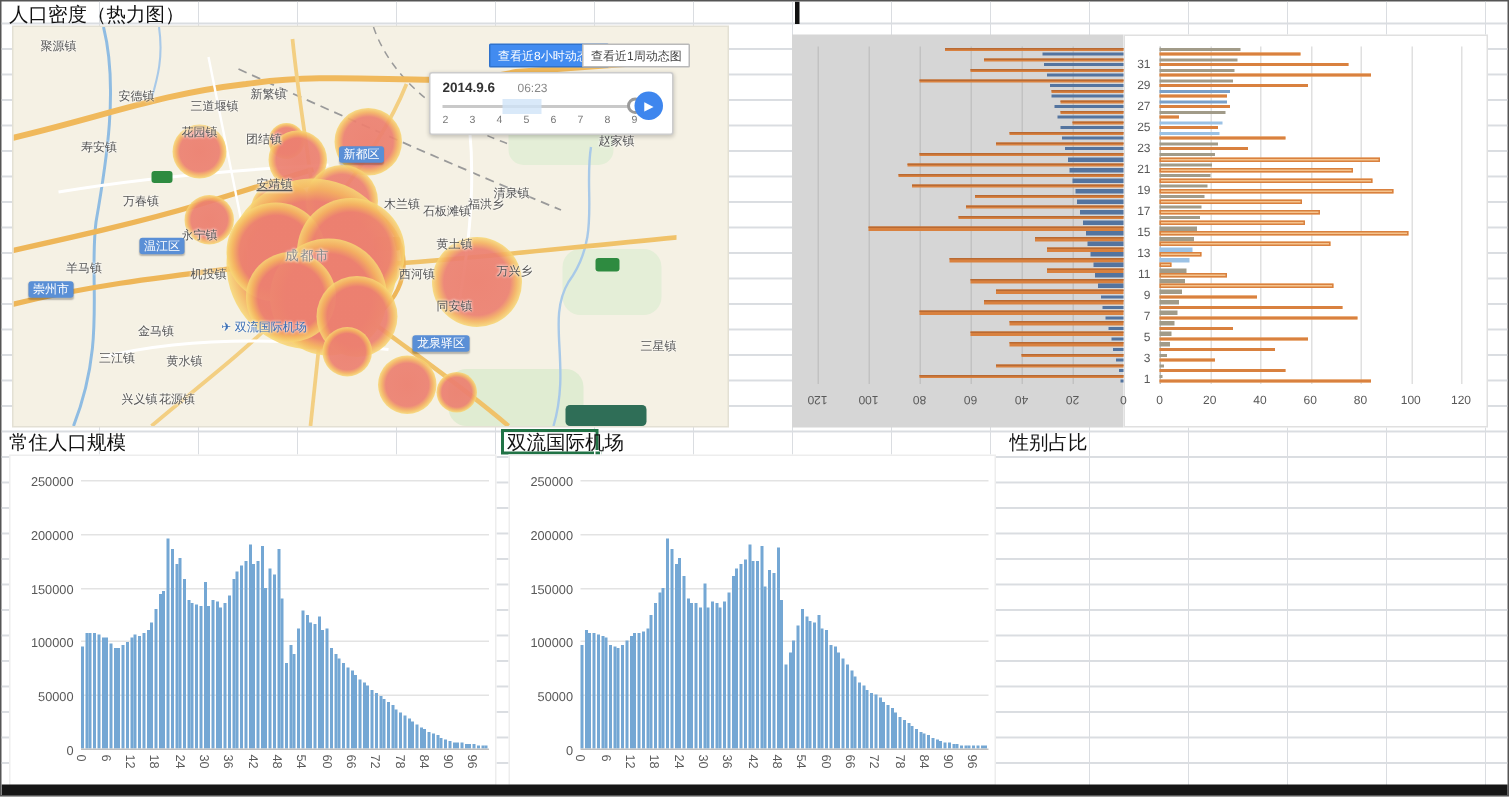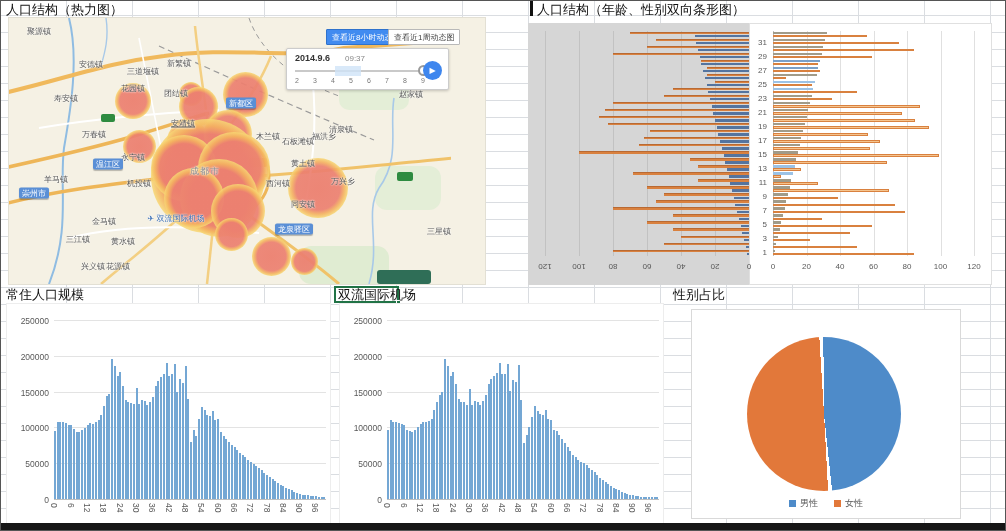--- a/index.html
+++ b/index.html
@@ -56,23 +56,22 @@
   #sel-box{position:absolute;left:333px;top:285px;width:65px;height:17px;border:2px solid #217346;background:transparent;}
   #sel-handle{position:absolute;left:395px;top:299px;width:5px;height:5px;background:#217346;border:1px solid #fff;}
   #bottombar{position:absolute;left:0;top:522px;width:1006px;height:9px;background:#161616;}
 </style>
 </head>
 <body>
 
 <div id="screen">
   <div id="grid"></div>
 
-  <div class="cell-title" style="left:5px;top:1px;">人口结构（热力图）</div>
+  <div class="cell-title" style="left:5px;top:1px;">人口密度（热力图）</div>
   <div id="title-divider"></div>
-  <div class="cell-title" style="left:536px;top:1px;">人口结构（年龄、性别双向条形图）</div>
 
   <div id="map">
     <svg width="442" height="266" viewBox="0 0 442 266">
 
       <rect x="330" y="58" width="70" height="34" rx="10" fill="#e4eed7"></rect>
       <rect x="366" y="148" width="66" height="44" rx="12" fill="#e4eed7"></rect>
       <rect x="290" y="228" width="90" height="38" rx="12" fill="#e0ecd2"></rect>
       <rect x="368" y="252" width="54" height="14" rx="3" fill="#2f6e57"></rect>
 
       <path d="M60,0 C70,40 62,90 55,130 C50,170 62,210 40,266" fill="none" stroke="#8fbce2" stroke-width="2"></path>
@@ -155,21 +154,21 @@
         <div class="mlabel " style="left: 69px; top: 221px;">三江镇</div>
         <div class="mlabel " style="left: 114px; top: 223px;">黄水镇</div>
         <div class="mlabel " style="left: 84px; top: 248px;">兴义镇</div>
         <div class="mlabel " style="left: 109px; top: 248px;">花源镇</div>
         <div class="mlabel " style="left: 430px; top: 213px;">三星镇</div>
       </div>
     <button class="mbtn primary" style="left:317px;">查看近8小时动态图</button>
     <button class="mbtn" style="left:379px;">查看近1周动态图</button>
     <div id="timeline">
       <span id="tl-date">2014.9.6</span>
-      <span id="tl-time">09:37</span>
+      <span id="tl-time">06:23</span>
       <div id="tl-track"></div>
       <div id="tl-range"></div>
       <div id="tl-handle"></div>
       <div id="tl-ticks">
           <span>2</span>
           <span>3</span>
           <span>4</span>
           <span>5</span>
           <span>6</span>
           <span>7</span>
@@ -624,28 +623,15 @@
       <div class="h-xlab" style="left: 199.24px; top: 199px;">54</div>
       <div class="h-xlab" style="left: 215.56px; top: 199px;">60</div>
       <div class="h-xlab" style="left: 231.88px; top: 199px;">66</div>
       <div class="h-xlab" style="left: 248.2px; top: 199px;">72</div>
       <div class="h-xlab" style="left: 264.52px; top: 199px;">78</div>
       <div class="h-xlab" style="left: 280.84px; top: 199px;">84</div>
       <div class="h-xlab" style="left: 297.16px; top: 199px;">90</div>
       <div class="h-xlab" style="left: 313.48px; top: 199px;">96</div>
     </div>
 
-  <div id="piebox">
-    <div id="pie" style="background: conic-gradient(from -2deg, rgb(255, 255, 255) 0deg, rgb(255, 255, 255) 1.5deg, rgb(78, 139, 201) 1.5deg, rgb(78, 139, 201) 175.98deg, rgb(255, 255, 255) 175.98deg, rgb(255, 255, 255) 178.98deg, rgb(226, 120, 58) 178.98deg, rgb(226, 120, 58) 358.5deg, rgb(255, 255, 255) 358.5deg, rgb(255, 255, 255) 360deg);"></div>
-    <div id="pie-legend">
-        <div class="leg-item">
-          <span class="leg-swatch" style="background: rgb(78, 139, 201);"></span>
-          <span>男性</span>
-        </div>
-        <div class="leg-item">
-          <span class="leg-swatch" style="background: rgb(226, 120, 58);"></span>
-          <span>女性</span>
-        </div>
-      </div>
-  </div>
 
   <div id="bottombar"></div>
 </div>
 
 </body></html>

